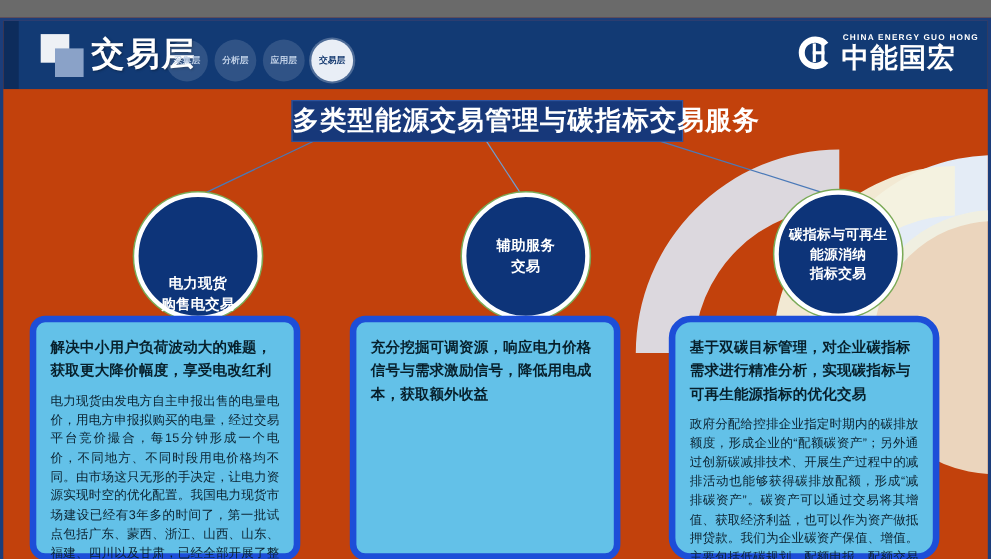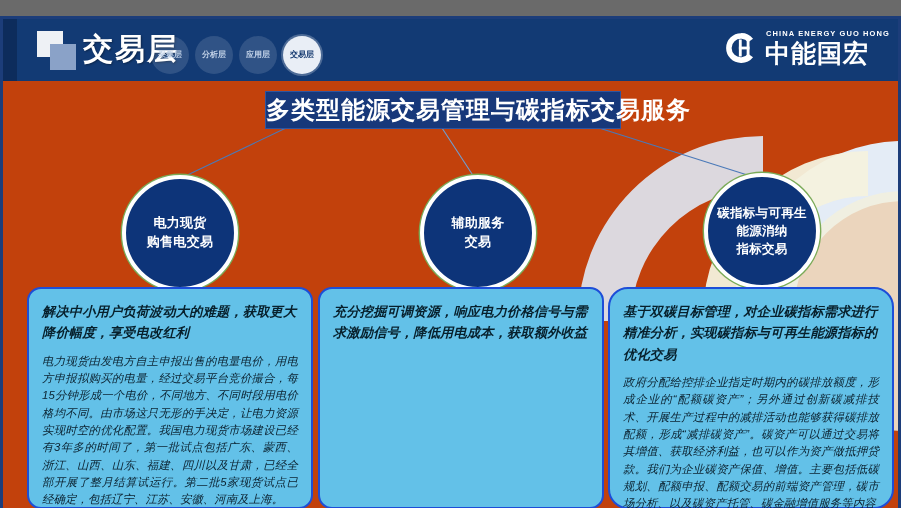--- a/index.html
+++ b/index.html
@@ -150,37 +150,36 @@
     display: flex;
     align-items: center;
     justify-content: center;
     text-align: center;
     font-size: 13px;
     font-weight: bold;
     line-height: 1.45;
     letter-spacing: 0.3px;
   }
   .node span { display: block; }
-  #node-1 { left: 119px; top: 156px; }
+  #node-1 { left: 119px; top: 156px; align-items: flex-end; }
   #node-2 { left: 417px; top: 156px; }
   #node-3 { left: 701px; top: 154px; font-size: 12.5px; text-align: center; }
 
   
   .panel {
     position: absolute;
     top: 268px;
-    width: 286px;
+    width: 246px;
     height: 222px;
     background: #63c1e8;
-    border: 2px solid #1d4ed8;
+    border: 6px solid #1d4ed8;
     border-radius: 14px;
     box-sizing: border-box;
     padding: 12px 13px 10px 13px;
     color: #10222e;
-    font-style: italic;
   }
   #panel-1 { left: 24px; }
   #panel-2 { left: 315px; }
   #panel-3 { left: 605px; border-radius: 20px; }
 
   .panel-heading {
     font-size: 13.2px;
     font-weight: bold;
     line-height: 1.62;
     letter-spacing: 0.2px;

